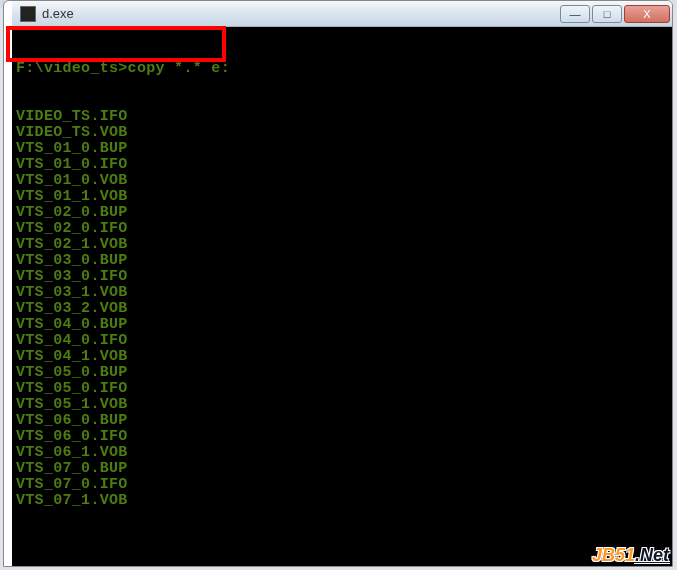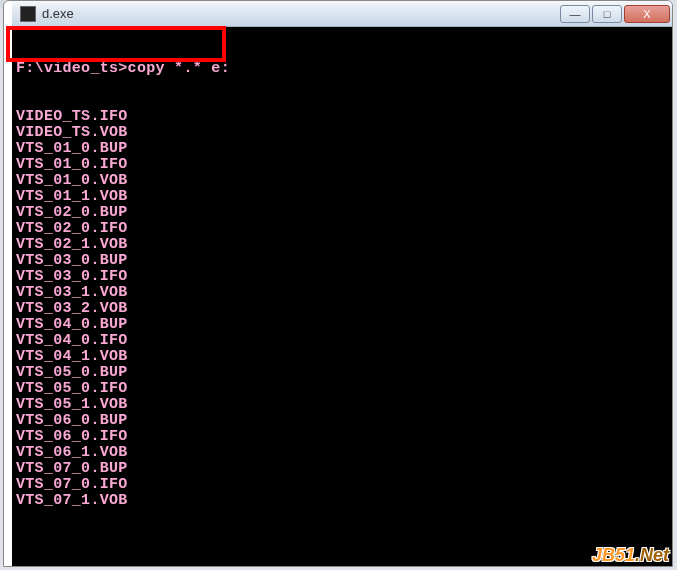--- a/index.html
+++ b/index.html
@@ -70,21 +70,21 @@
       cursor: pointer;
     }
     .win-btn.close {
       width: 46px;
       background: linear-gradient(to bottom, #e8a098, #d0705f);
       border-color: #a04030;
       color: #fff;
     }
     .terminal {
       background: #000;
-      color: #f9a8d4;
+      color: #4d7c0f;
       font-family: "NSimSun", "SimSun", "Courier New", monospace;
       font-size: 15px;
       line-height: 16px;
       padding: 2px 0 0 0;
       height: calc(100% - 26px);
       overflow: hidden;
       white-space: pre;
       font-weight: bold;
       letter-spacing: 0.3px;
     }
@@ -108,21 +108,22 @@
       bottom: 4px;
       font-family: Arial, sans-serif;
       font-size: 18px;
       font-weight: bold;
       font-style: italic;
       color: #ff9829;
       z-index: 20;
       text-shadow: 1px 1px 0 #fff, -1px -1px 0 #fff, 1px -1px 0 #fff, -1px 1px 0 #fff;
     }
     .watermark .net {
-      color: #a16207;
+      color: #0f172a;
+      text-decoration: underline;
     }
     .blurred-bg {
       position: absolute;
       top: 0;
       left: 0;
       width: 100%;
       height: 8px;
       background: linear-gradient(to right, #c8d0da 0%, #d0d8e2 30%, #e0e6ee 60%, #d8dee8 100%);
       filter: blur(1px);
       opacity: 0.6;

